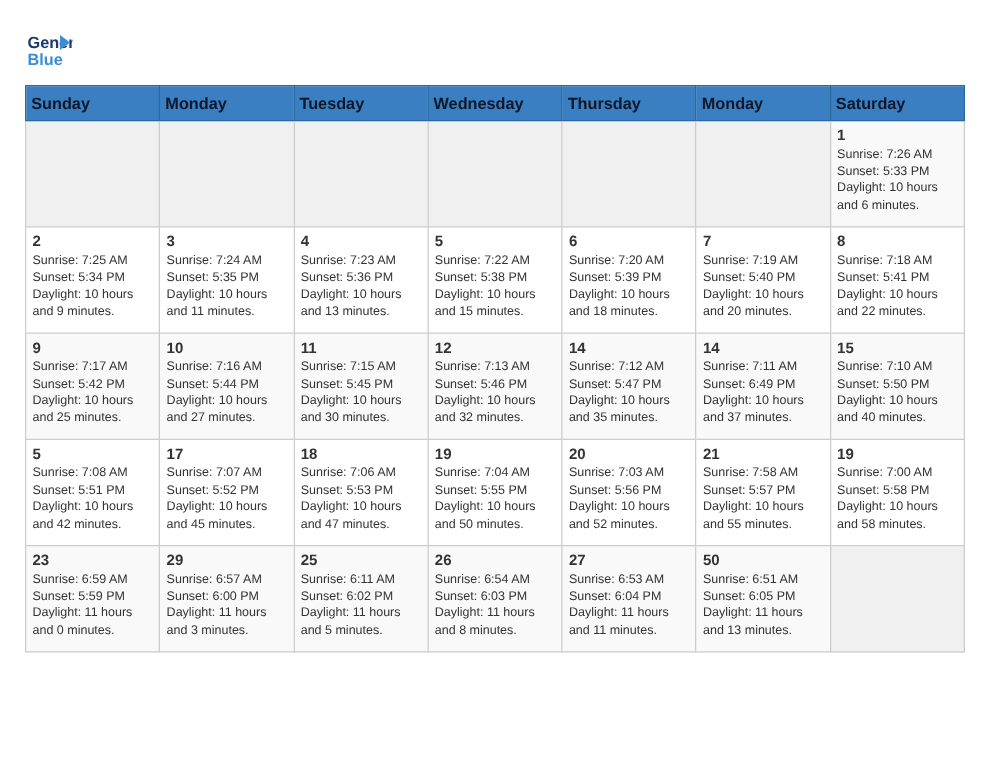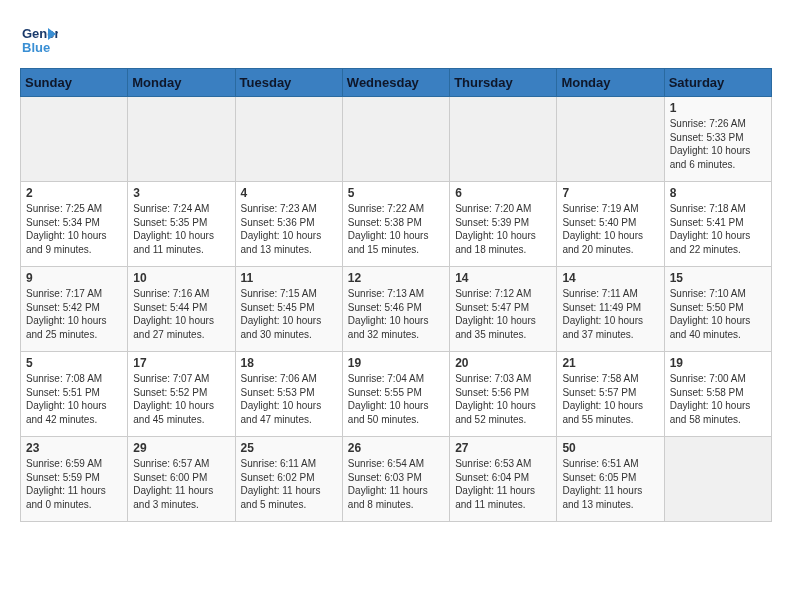--- a/index.html
+++ b/index.html
@@ -202,21 +202,21 @@
         </td>
         <td>
           <span class="day-number">14</span>
           <div class="day-info">Sunrise: 7:12 AM
 Sunset: 5:47 PM
 Daylight: 10 hours and 35 minutes.</div>
         </td>
         <td>
           <span class="day-number">14</span>
           <div class="day-info">Sunrise: 7:11 AM
-Sunset: 11:49 PM
+Sunset: 6:49 PM
 Daylight: 10 hours and 37 minutes.</div>
         </td>
         <td>
           <span class="day-number">15</span>
           <div class="day-info">Sunrise: 7:10 AM
 Sunset: 5:50 PM
 Daylight: 10 hours and 40 minutes.</div>
         </td>
       </tr>
       <tr>

